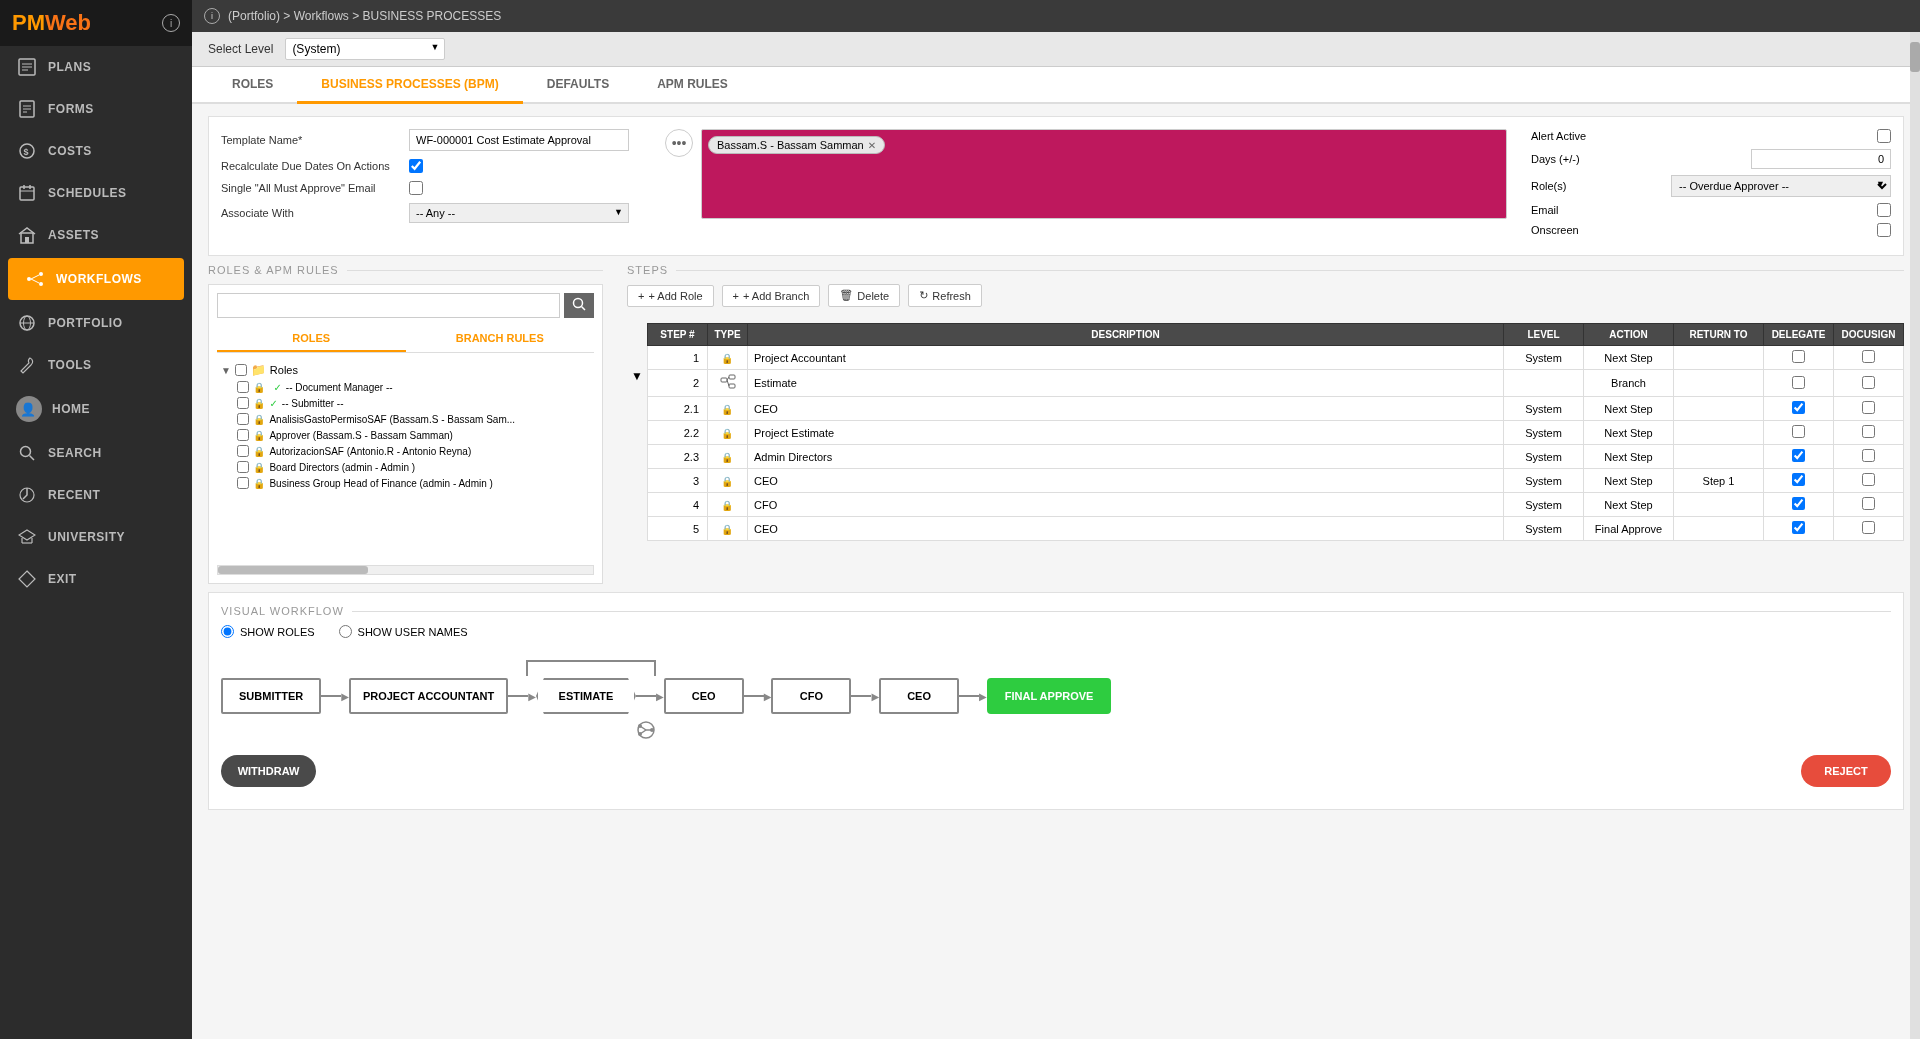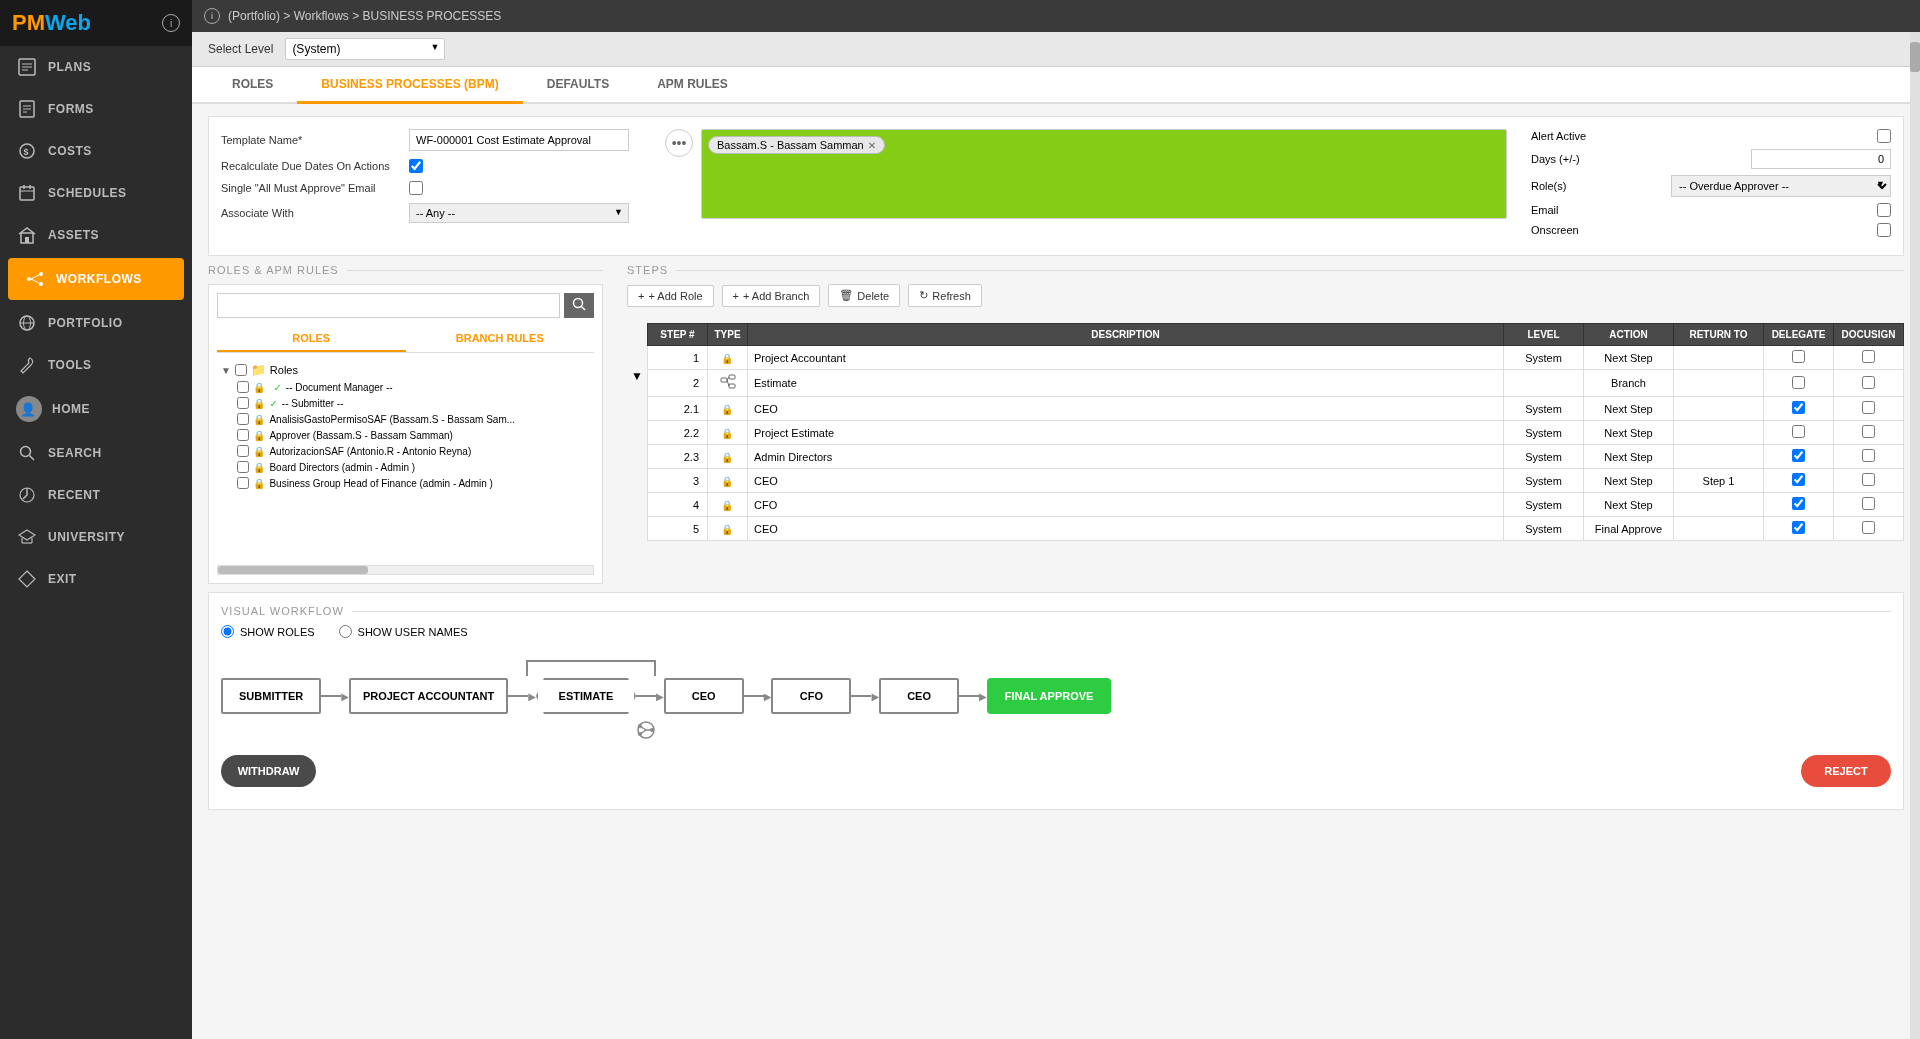--- a/index.html
+++ b/index.html
@@ -71,21 +71,21 @@
     
     .content-area { padding: 12px 16px; }
     .form-row { display: flex; align-items: center; gap: 8px; margin-bottom: 8px; }
     .form-label { font-size: 11px; color: #333; white-space: nowrap; min-width: 180px; }
     .form-input { border: 1px solid #ccc; padding: 4px 6px; font-size: 11px; width: 220px; }
     .form-checkbox { width: 14px; height: 14px; }
     .form-select { border: 1px solid #ccc; padding: 3px 6px; font-size: 11px; width: 220px; appearance: none; }
 
     
     .tags-area {
-      border: 1px solid #ccc; background: #84cc16; padding: 6px; min-height: 80px;
+      border: 1px solid #ccc; background: #be185d; padding: 6px; min-height: 80px;
       border-radius: 2px; display: flex; flex-wrap: wrap; gap: 4px; align-items: flex-start;
     }
     .tag {
       background: #e8e8e8; border: 1px solid #bbb; border-radius: 10px;
       padding: 2px 8px; font-size: 11px; display: flex; align-items: center; gap: 4px;
     }
     .tag-remove { cursor: pointer; color: #666; font-size: 10px; }
     .dots-btn {
       width: 28px; height: 28px; border: 1px solid #ccc; border-radius: 50%;
       display: flex; align-items: center; justify-content: center; cursor: pointer;
@@ -147,21 +147,21 @@
     .top-form-area { background: white; padding: 12px; margin-bottom: 8px; border: 1px solid #e0e0e0; }
 
     .wf-visual-area { background: white; padding: 12px; border: 1px solid #e0e0e0; }
   </style>
 </head>
 <body>
 
 <div class="sidebar">
   <div class="logo-area">
     <span class="logo-text">
-      <span style="color:#f90">PM</span><span style="color:#0ea5e9">Web</span>
+      <span style="color:#f90">PM</span><span style="color:#f97316">Web</span>
     </span>
     <div class="info-icon">i</div>
   </div>
 
   <div class="nav-item">
     <div class="nav-icon">
       <svg width="18" height="18" viewBox="0 0 18 18" fill="none">
           <rect x="1" y="1" width="16" height="16" rx="1" stroke="#bbb" stroke-width="1.5"></rect>
           <line x1="4" y1="6" x2="14" y2="6" stroke="#bbb" stroke-width="1"></line>
           <line x1="4" y1="9" x2="14" y2="9" stroke="#bbb" stroke-width="1"></line>

